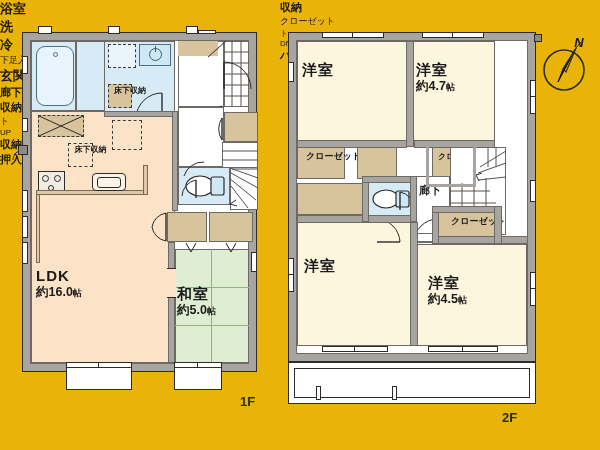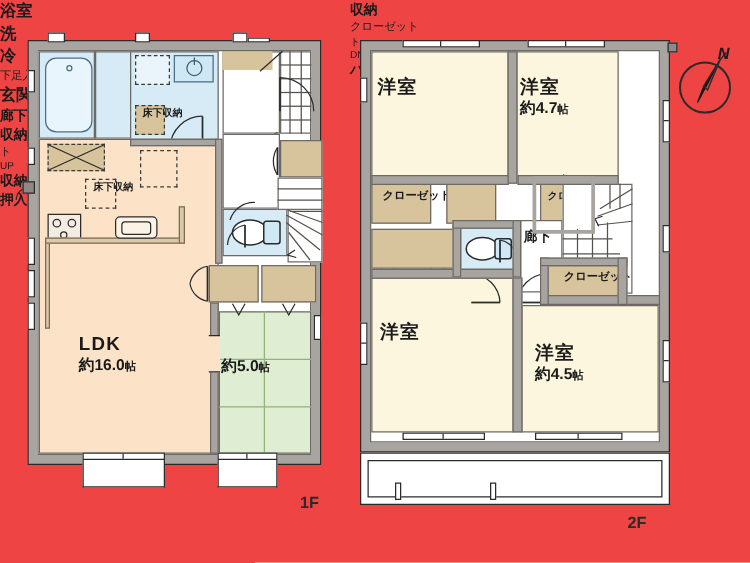--- a/index.html
+++ b/index.html
@@ -1,18 +1,18 @@
 <!DOCTYPE html>
 <html><head>
 <meta charset="utf-8">
 <style>
   html,body{margin:0;padding:0;background:#ffffff;}
   body{width:600px;height:450px;overflow:hidden;
        font-family:"Liberation Sans","DejaVu Sans",sans-serif;color:#1a1a1a;}
-  #plan{position:relative;width:600px;height:450px;background:#ef4444;}
+  #plan{position:relative;width:600px;height:450px;background:#eab308;}
 
   
   .abs{position:absolute;box-sizing:border-box;}
   .wall{background:#a8a5a0;border:1px solid #2b2b2b;}
   .room{border:1px solid #6d6a66;}
   .ldk{background:#fce3c8;}
   .washitsu{background:#dfeed2;}
   .yoshitsu{background:#fbf6dd;}
   .storage{background:#d8c49c;}
   .water{background:#d7ebf7;}
@@ -106,21 +106,21 @@
     <div class="abs" style="left:54px;top:175px;width:7px;height:7px;border:1px solid #2b2b2b;border-radius:50%;"></div>
     <div class="abs" style="left:48px;top:185px;width:6px;height:6px;border:1px solid #2b2b2b;border-radius:50%;"></div>
 
     <div class="abs" style="left:36px;top:193px;width:4px;height:70px;background:#ddc9a8;border:1px solid #7a6a55;"></div>
     <div class="abs" style="left:36px;top:190px;width:112px;height:5px;background:#ddc9a8;border:1px solid #7a6a55;"></div>
     <div class="abs" style="left:143px;top:165px;width:5px;height:30px;background:#ddc9a8;border:1px solid #7a6a55;"></div>
 
     <div class="abs" style="left:92px;top:173px;width:34px;height:18px;background:#fbf3e6;border:1.5px solid #2b2b2b;border-radius:4px;"></div>
     <div class="abs" style="left:97px;top:177px;width:24px;height:11px;border:1px solid #2b2b2b;border-radius:3px;"></div>
 
-    <div class="lbl" style="left:63px;top:268px;width:104px;">
+    <div class="lbl" style="left:36px;top:268px;width:104px;">
       <span class="nm">LDK</span>
       <span class="sz"><span>約16.0</span><span class="jo">帖</span></span>
     </div>
 
     <div class="abs white room" style="left:178px;top:41px;width:46px;height:66px;"></div>
 
     <div class="abs" style="left:224px;top:41px;width:25px;height:66px;background:#ffffff;border:1px solid #6d6a66;"></div>
     <svg class="abs" style="left:224px;top:41px;width:25px;height:66px;">
       <g class="lnl">
         <line x1="0" y1="11" x2="25" y2="11"></line>
@@ -198,20 +198,21 @@
       <line class="ln2" x1="16" y1="1" x2="16" y2="29"></line>
     </svg>
     <div class="abs storage room" style="left:209px;top:212px;width:44px;height:30px;"></div>
     <div class="tag11" style="left:209px;top:220px;width:44px;">押入</div>
 
     <div class="abs washitsu room" style="left:175px;top:249px;width:74px;height:114px;"></div>
     <div class="tatami-v" style="left:211px;top:249px;width:1.2px;height:114px;"></div>
     <div class="tatami-h" style="left:175px;top:287px;width:74px;height:1.2px;"></div>
     <div class="tatami-h" style="left:175px;top:325px;width:74px;height:1.2px;"></div>
     <div class="lbl" style="left:177px;top:286px;width:70px;">
+      <span class="nm">和室</span>
       <span class="sz"><span>約5.0</span><span class="jo">帖</span></span>
     </div>
 
     <svg class="abs" style="left:178px;top:243px;width:70px;height:12px;">
       <path class="ln" d="M8,0 l5,9 l5,-9"></path>
         <path class="ln" d="M48,0 l5,9 l5,-9"></path>
     </svg>
 
     <div class="abs" style="left:168px;top:242px;width:7px;height:121px;background:#a8a5a0;border:1px solid #6d6a66;"></div>
     <div class="abs" style="left:167px;top:268px;width:9px;height:30px;background:#fce3c8;border-top:1.4px solid #2b2b2b;border-bottom:1.4px solid #2b2b2b;"></div>

